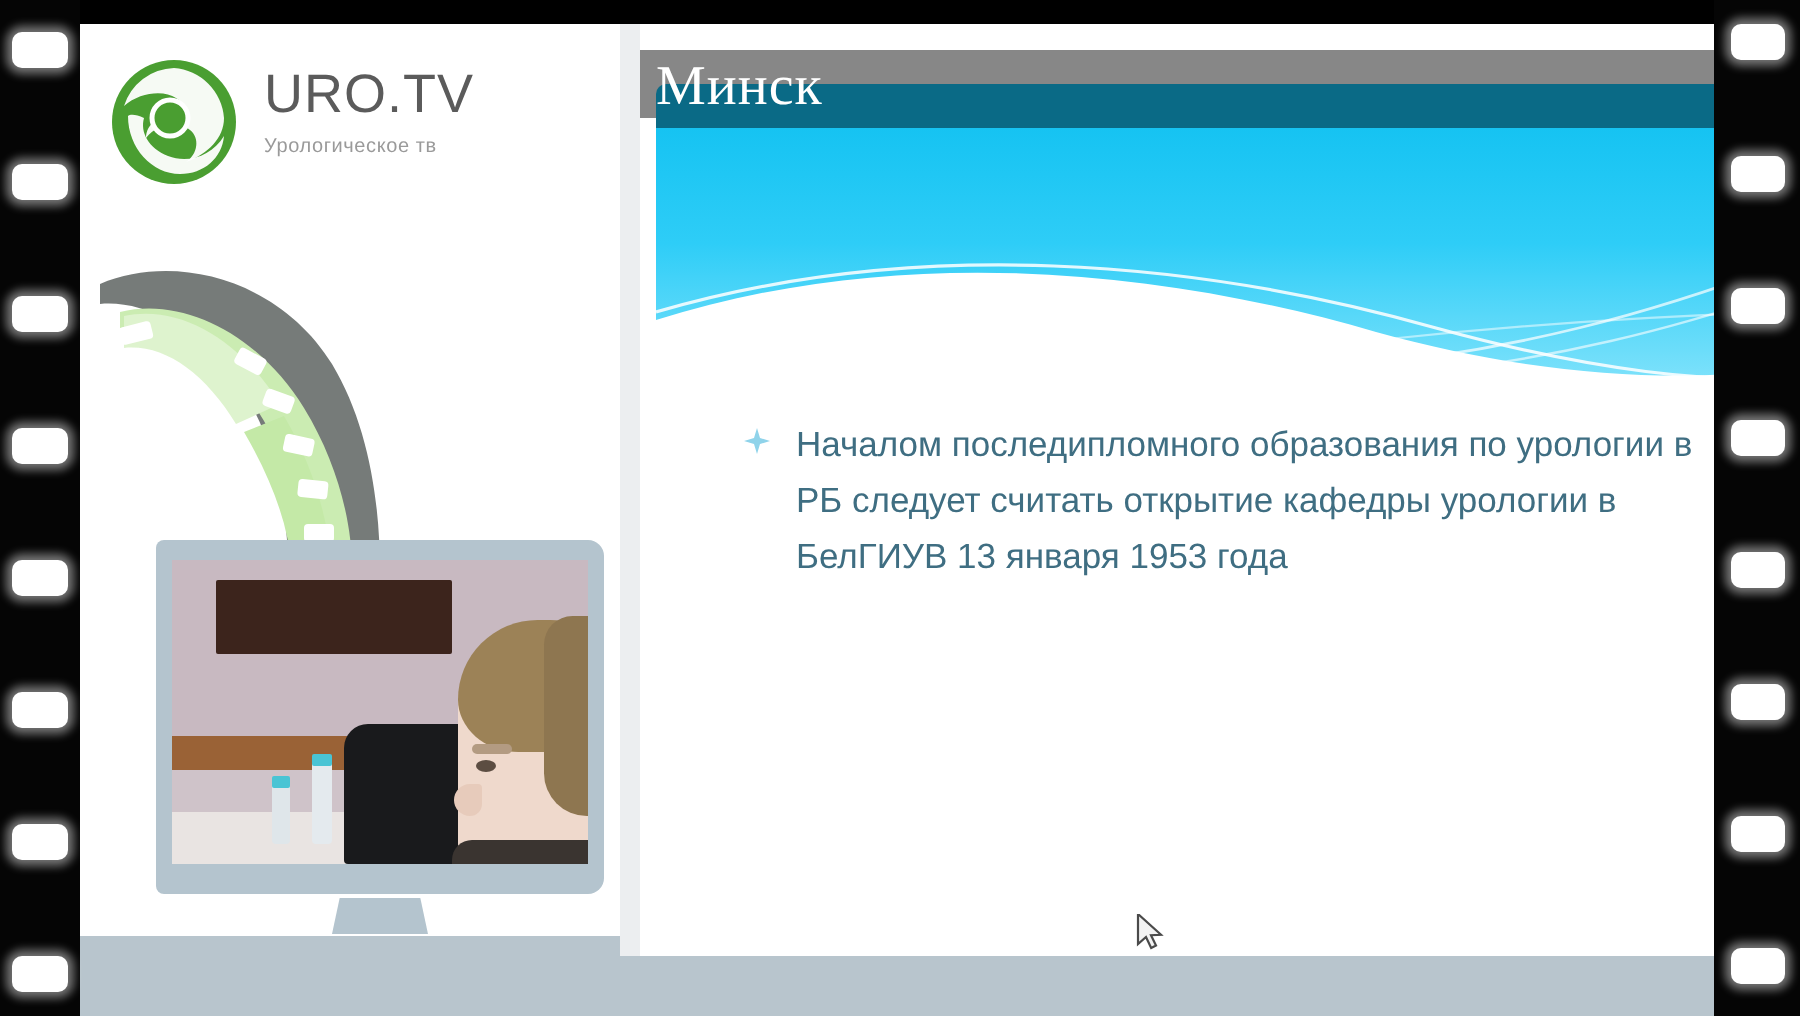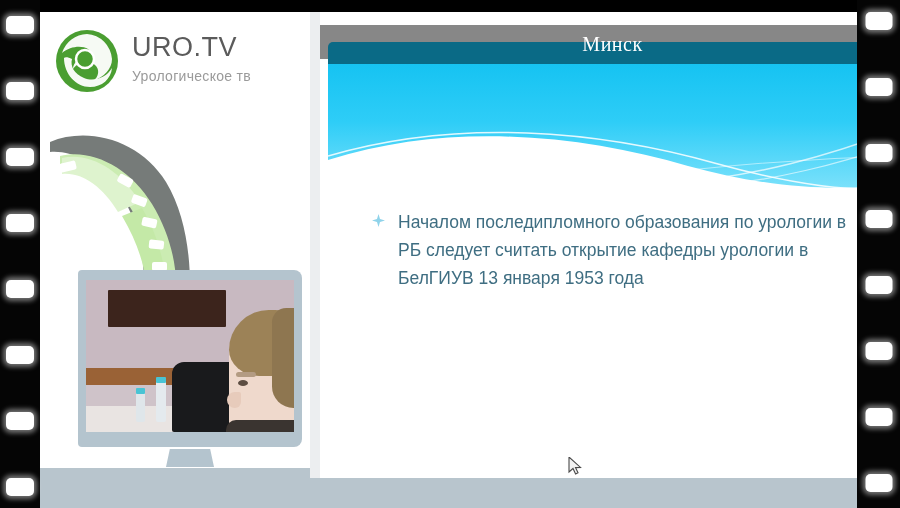--- a/index.html
+++ b/index.html
@@ -24,21 +24,21 @@
 
   
   #leftrail{position:absolute;left:0;top:0;width:228px;height:508px;background:#fff;}
 
   
   #logo-row{position:absolute;left:14px;top:14px;width:215px;height:78px;}
   #logo-mark{position:absolute;left:0;top:2px;width:66px;height:66px;}
   #logo-text{position:absolute;left:78px;top:8px;}
   #logo-title{font-size:27px;color:#5b5b5b;letter-spacing:.5px;line-height:1;
               font-family:"Liberation Sans",sans-serif;}
-  #logo-sub{font-size:14px;color:#9a9a9a;margin-top:7px;letter-spacing:.3px;}
+  #logo-sub{font-size:10px;color:#9a9a9a;margin-top:7px;letter-spacing:.3px;}
 
   
   #filmreel{position:absolute;left:8px;top:108px;width:180px;height:170px;
             opacity:.95;}
 
   
   #monitor{position:absolute;left:38px;top:258px;width:224px;height:215px;}
   #monitor-bezel{position:absolute;left:0;top:0;width:224px;height:177px;
                  background:#b4c4ce;border-radius:4px 8px 8px 4px;}
   #video-shot{position:absolute;left:8px;top:10px;width:208px;height:152px;
@@ -75,21 +75,21 @@
   
   #slide{position:absolute;left:270px;top:0;width:587px;height:478px;background:#eceef0;}
   #slide-white{position:absolute;left:10px;top:0;width:577px;height:478px;background:#fff;}
 
   
   #title-band{position:absolute;left:10px;top:13px;width:577px;height:34px;background:#878787;}
   
   #title-teal{position:absolute;left:18px;top:30px;width:569px;height:22px;
               background:#0a6a86;border-radius:5px 0 0 0;}
   #title-text{position:absolute;left:18px;top:17px;width:569px;height:30px;
-              text-align:center;color:#ffffff;font-size:20px;line-height:30px;
+              color:#ffffff;font-size:28px;line-height:30px;
               font-family:"Liberation Serif","DejaVu Serif",serif;letter-spacing:.5px;}
 
   
   #banner{position:absolute;left:18px;top:52px;width:569px;height:128px;overflow:hidden;}
 
   
   #bullet-block{position:absolute;left:62px;top:196px;width:500px;}
   #bullet-mark{position:absolute;left:0;top:6px;width:13px;height:13px;}
   #bullet-text{position:absolute;left:26px;top:0;width:470px;
                color:#3f6e82;font-size:17.5px;line-height:28px;

